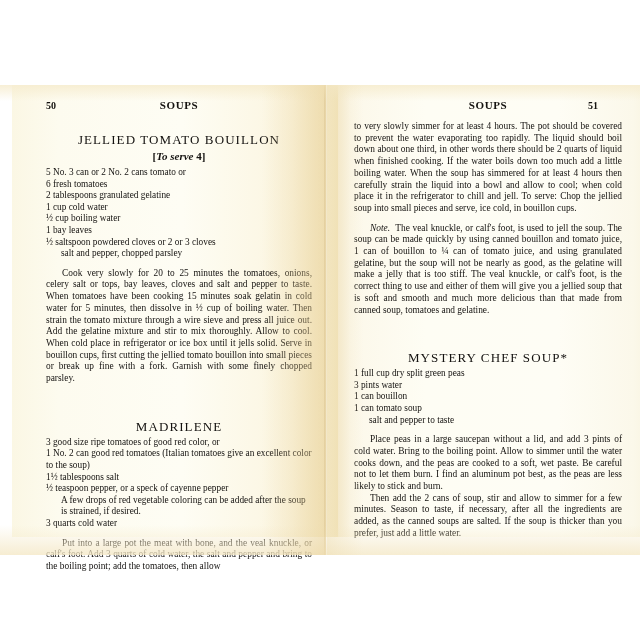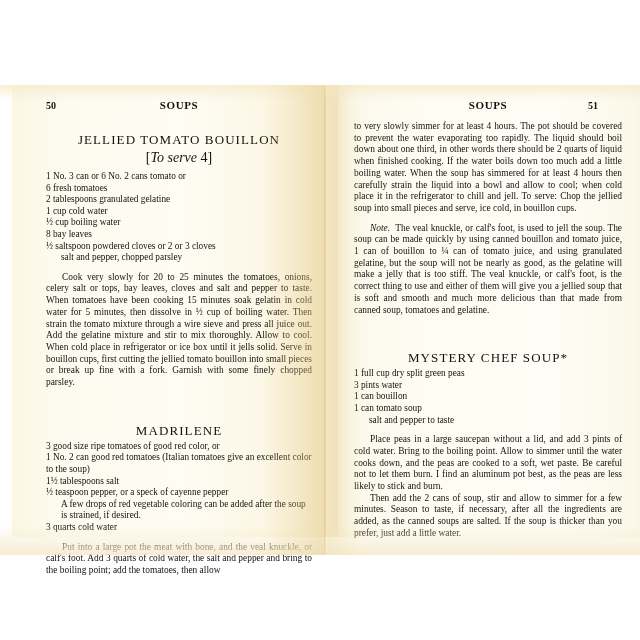--- a/index.html
+++ b/index.html
@@ -104,22 +104,23 @@
     text-align: center;
     font-size: 13px;
     letter-spacing: 1.1px;
     font-weight: normal;
     margin: 18px 0 2px 0;
   }
   .recipe-title.tight { margin-top: 8px; }
 
   .serves {
     text-align: center;
-    font-size: 14px;
+    font-size: 11px;
     margin: 1px 0 5px 0;
+    font-weight: bold;
   }
   .serves i { font-style: italic; }
 
   ul.ingredients {
     list-style: none;
     margin: 0 0 0 0;
     padding: 0;
     font-size: 9.3px;
     line-height: 11.6px;
   }
@@ -187,26 +188,26 @@
         <span class="folio"></span>
       </div>
 
       <h2 class="recipe-title">JELLIED TOMATO BOUILLON</h2>
 
       <div class="serves">
         <span>[</span><i>To serve</i>&nbsp;<span>4</span><span>]</span>
       </div>
 
       <ul class="ingredients">
-        <li>1 No. 3 can or 6 No. 2 cans tomato or</li>
+        <li>5 No. 3 can or 2 No. 2 cans tomato or</li>
         <li>6 fresh tomatoes</li>
         <li>2 tablespoons granulated gelatine</li>
         <li>1 cup cold water</li>
         <li>½ cup boiling water</li>
-        <li>8 bay leaves</li>
+        <li>1 bay leaves</li>
         <li>½ saltspoon powdered cloves or 2 or 3 cloves</li>
         <li class="indent">salt and pepper, chopped parsley</li>
       </ul>
 
       <p class="body">Cook very slowly for 20 to 25 minutes the tomatoes, onions, celery salt or tops, bay leaves, cloves and salt and pepper to taste. When tomatoes have been cooking 15 minutes soak gelatin in cold water for 5 minutes, then dissolve in ½ cup of boiling water. Then strain the tomato mixture through a wire sieve and press all juice out.  Add the gelatine mixture and stir to mix thoroughly. Allow to cool.  When cold place in refrigerator or ice box until it jells solid.  Serve in bouillon cups, first cutting the jellied tomato bouillon into small pieces or break up fine with a fork. Garnish with some finely chopped parsley.</p>
 
       <div class="vspace-lg"></div>
 
       <h2 class="recipe-title tight">MADRILENE</h2>
 

